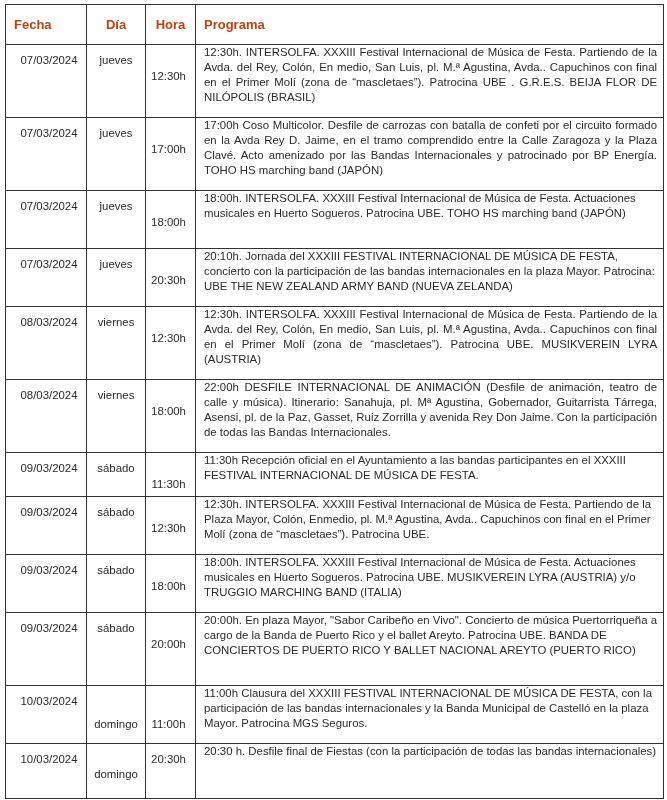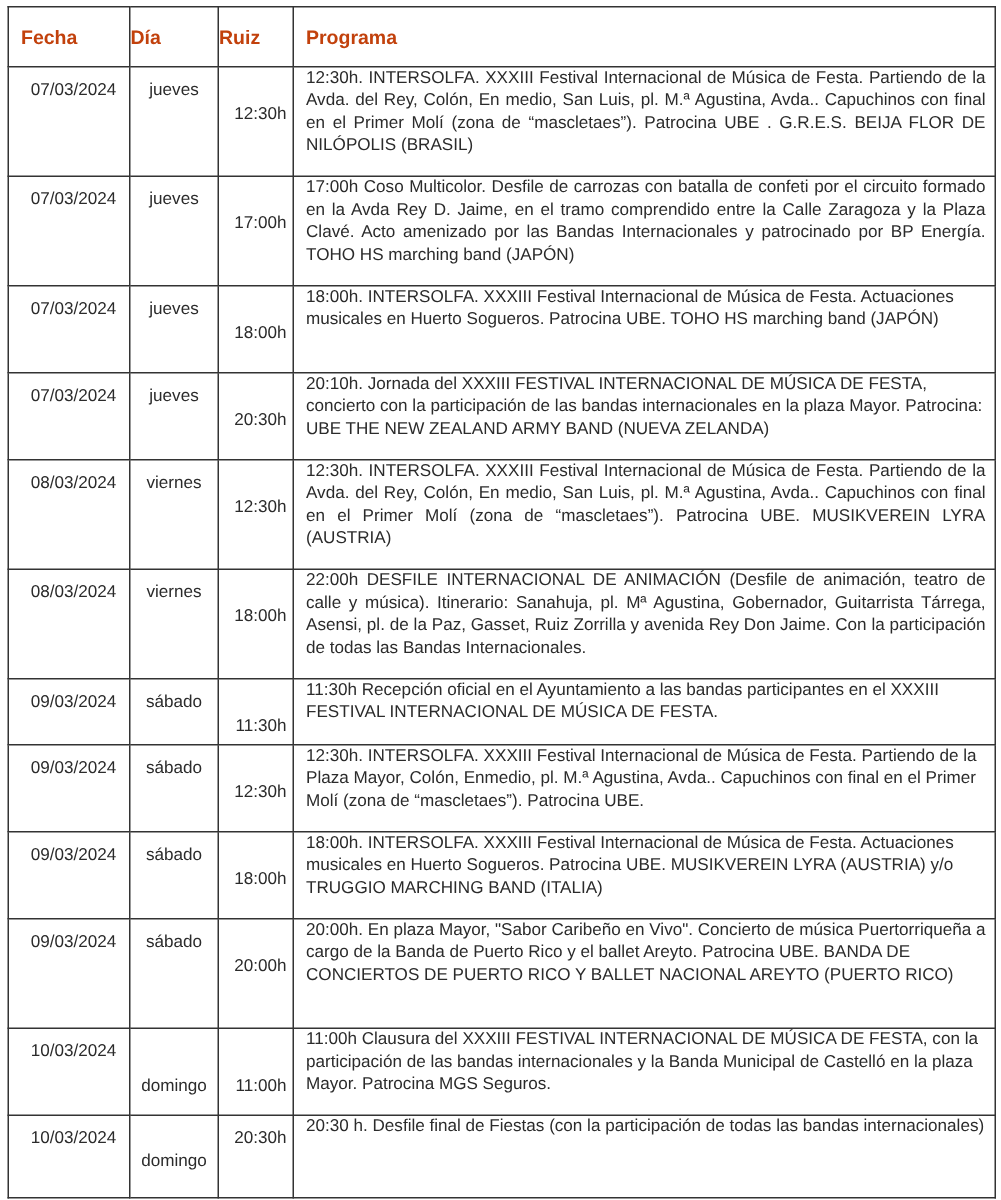--- a/index.html
+++ b/index.html
@@ -3,24 +3,24 @@
 <meta charset="utf-8">
 <style>
   html, body { margin:0; padding:0; background:#ffffff; }
   body { width:667px; height:800px; overflow:hidden; position:relative;
          font-family:"Liberation Sans", sans-serif; color:#2b2b2b; }
   table { position:absolute; left:5px; top:4px; width:658px; border-collapse:collapse;
           table-layout:fixed; font-size:11.4px; line-height:15px; }
   td, th { border:1.5px solid #333; vertical-align:top; padding:0;text-align:center; }
   th { height:39px; font-weight:bold; font-size:13px; text-align:left; color:#c2410c;
        vertical-align:middle; padding-left:8px; }
-  th.c { padding-left:0; }
+  th.c { text-align:center; padding-left:0; }
   .fecha { width:80px; padding-left:6px; padding-top:8px; }
   .dia { width:52px; text-align:center; padding-top:8px; }
-  .hora { width:43px; text-align:right; padding-right:4px; }
+  .hora { width:43px; text-align:center; padding-right:4px; }
   .hora span { display:block; padding-top:24px; }
   .hora.top span { padding-top:8px; }
   .hora.mid span { padding-top:31px; }
   .dia.low { padding-top:31px; }
   .dia.low2 { padding-top:23px; }
   .prog { padding:0 6px 7px 8px; text-align:justify; }
   .prog.left { text-align:left; }
   col.c1 { width:81px; } col.c2 { width:59px; } col.c3 { width:50px; } col.c4 { width:468px; }
 </style>
 </head>
@@ -30,21 +30,21 @@
   <colgroup>
       <col class="c1">
       <col class="c2">
       <col class="c3">
       <col class="c4">
     </colgroup>
   <thead>
     <tr>
       <th>Fecha</th>
       <th class="c">Día</th>
-      <th class="c">Ruiz</th>
+      <th class="c">Hora</th>
       <th>Programa</th>
     </tr>
   </thead>
   <tbody id="tbody">
       <tr style="height: 73px;">
         <td class="fecha">07/03/2024</td>
         <td class="dia ">jueves</td>
         <td class="hora ">
           <span>12:30h</span>
         </td>

